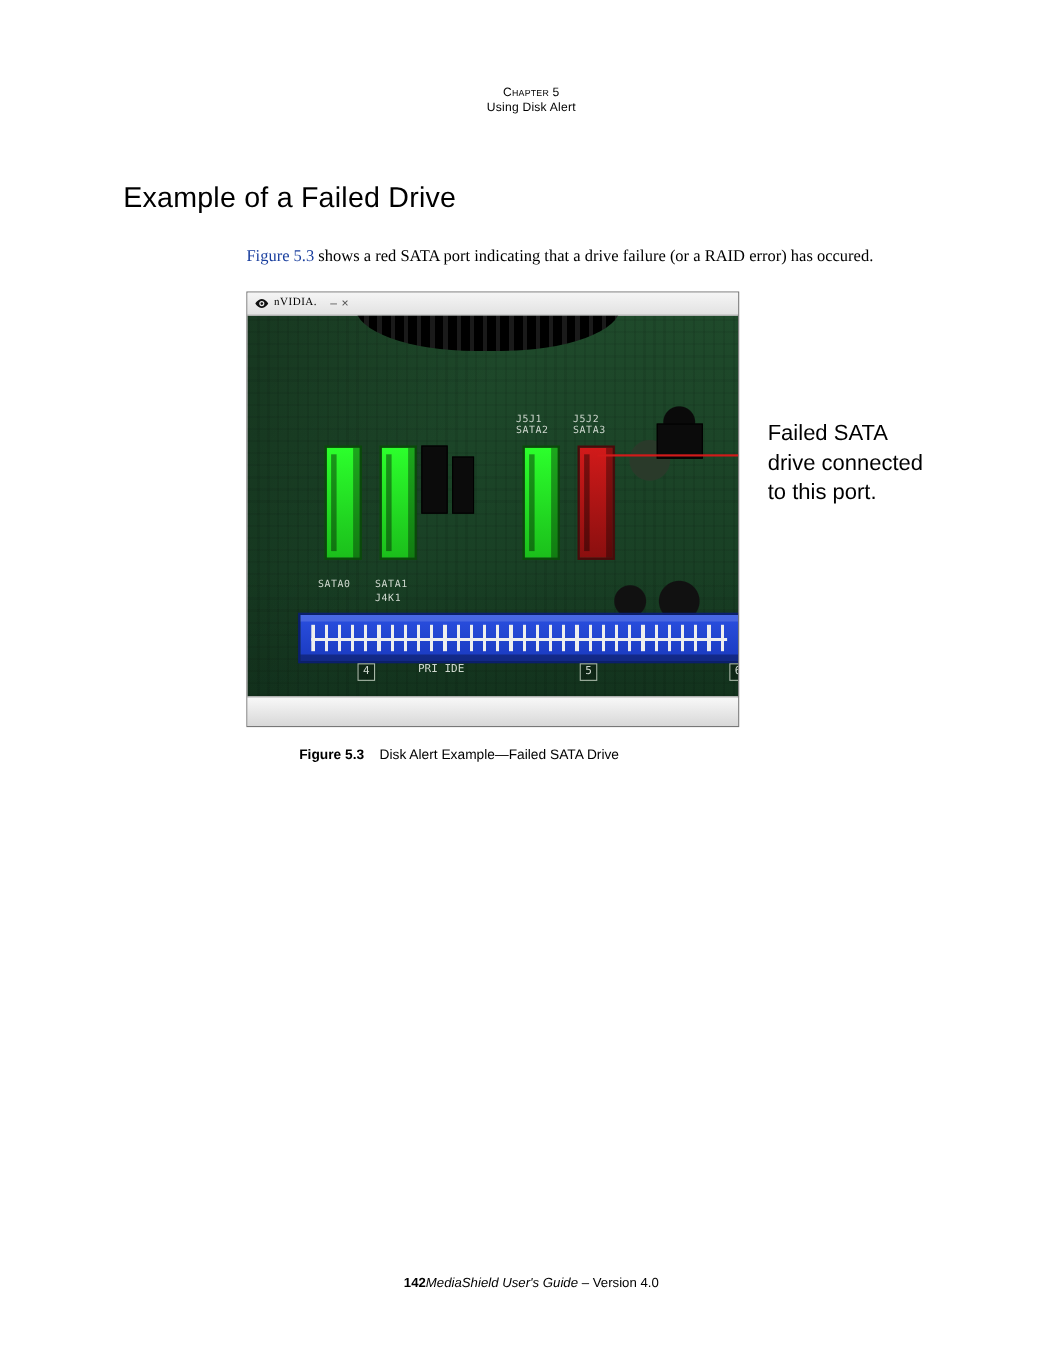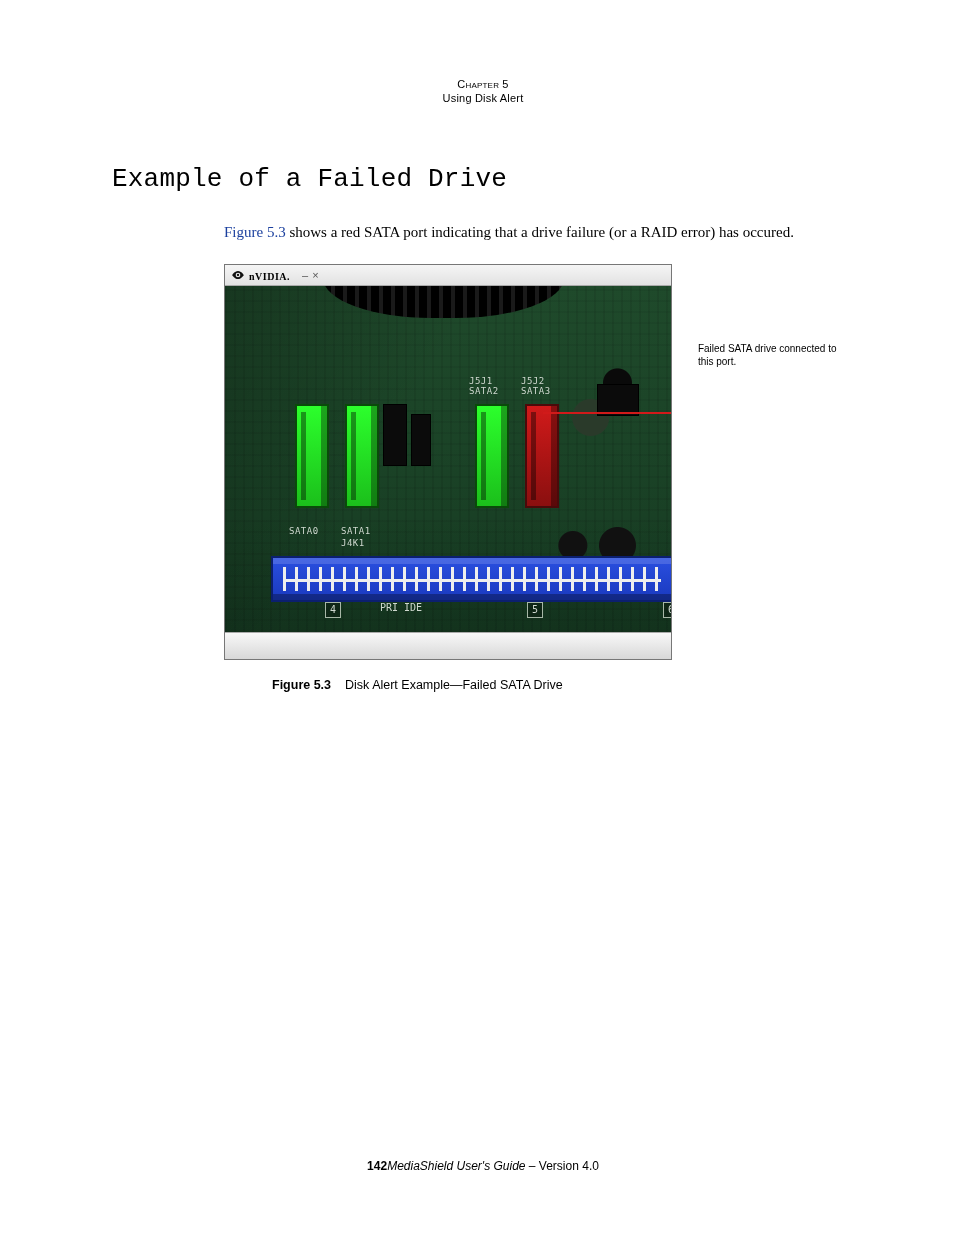--- a/index.html
+++ b/index.html
@@ -22,21 +22,21 @@
   }
   .chap-header {
     font-size: 11px;
     line-height: 1.25;
     margin-bottom: 58px;
     letter-spacing: .2px;
     text-align: center;
   }
   .chap-header .line1 { font-variant: small-caps; }
   h1.section-title {
-    font-family: Liberation Mono, monospace;
+    font-family: Liberation Sans, sans-serif;
     font-weight: 400;
     font-size: 26px;
     margin: 0 0 28px 0;
     letter-spacing: .2px;
   }
   .body-para {
     font-family: Georgia, "Times New Roman", serif;
     font-size: 15px;
     line-height: 1.35;
     margin: 0 0 22px 112px;
@@ -56,26 +56,25 @@
   }
   .ms-titlebar {
     height: 20px;
     background: linear-gradient(#f5f5f5,#e2e2e2);
     border-bottom: 1px solid #aaa;
     display: flex;
     align-items: center;
     font-size: 11px;
   }
   .ms-logo {
-    display: flex; align-items: flex-end;
+    display: flex; align-items: flex-start;
     padding: 0 6px; gap: 4px;
     font-family: Verdana; font-size: 10px;
     letter-spacing: .5px;
     flex: 0 0 auto;
-    font-weight: bold;
   }
   .ms-logo svg { width: 14px; height: 14px; }
   .ms-titlebar .title {
     flex: 1; text-align: center;
     font-family: Georgia, serif;
     font-size: 12px; color: #333;
   }
   .ms-titlebar .win-btns {
     display: flex; gap: 4px; padding: 0 6px;
     font-size: 11px; color: #555;
@@ -163,24 +162,24 @@
     position:absolute; height:2px; background:#d11a1a;
     left:318px; top:126px; width:160px;
   }
   .ms-bottombar{
     height: 26px;
     background: linear-gradient(#f8f8f8,#d8d8d8);
     border-top: 1px solid #aaa;
   }
   .annotation {
     margin-left: 26px;
-    margin-top: 78px;
+    margin-top: 116px;
     width: 160px;
     font-family: Verdana, Geneva, sans-serif;
-    font-size: 10px;
+    font-size: 20px;
     line-height: 1.35;
   }
   .fig-caption{
     margin: 18px 0 0 112px;
     font-family: Verdana, Geneva, sans-serif;
     font-size: 12.5px;
     padding-left: 48px;
   }
   .fig-caption .fignum{ font-weight:700; margin-right:14px; }
   .footer{

